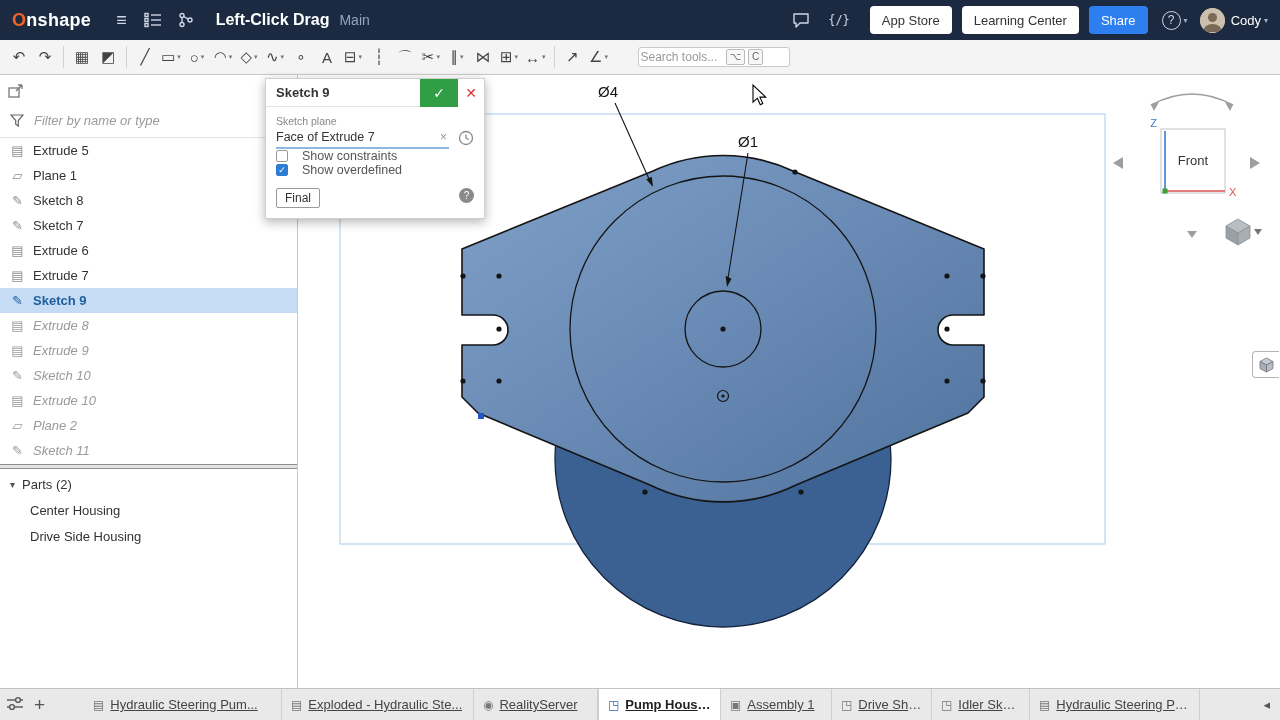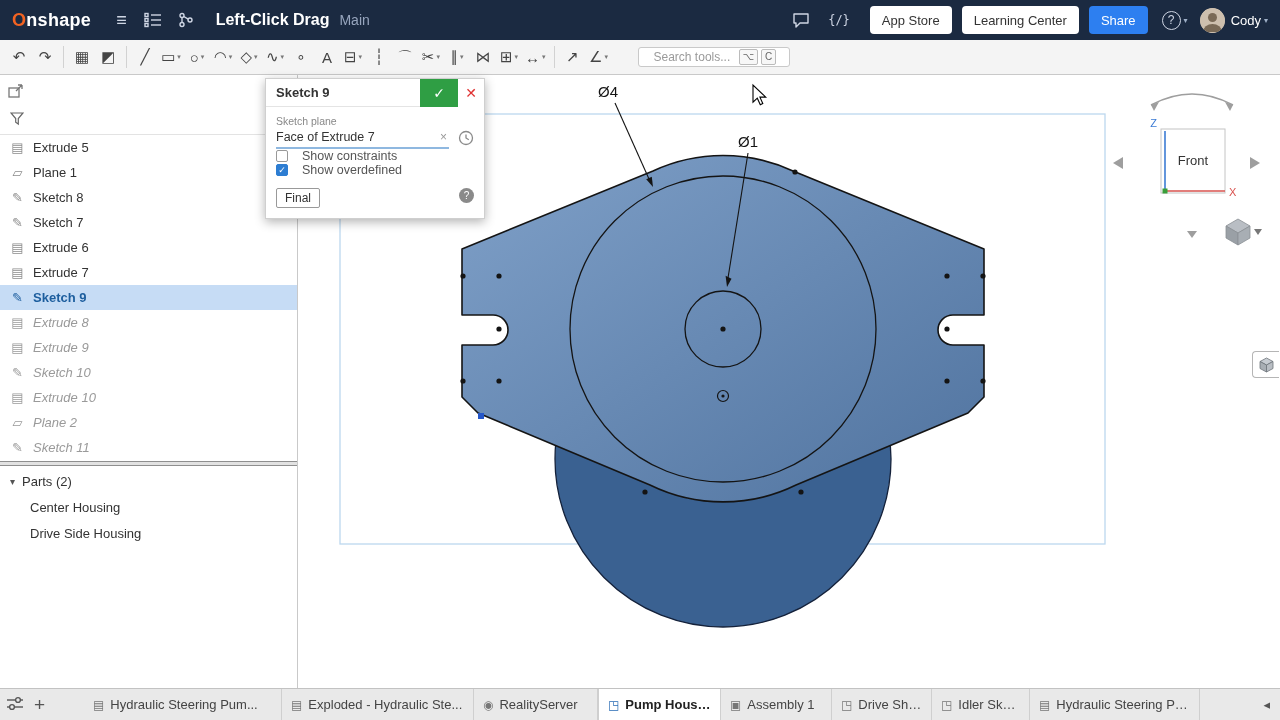--- a/index.html
+++ b/index.html
@@ -29,21 +29,21 @@
   .user-name { color:#fff; margin-left:6px; cursor:pointer; }
 
   
   #toolbar { position:absolute; left:0; top:40px; width:100%; height:35px; background:#f4f4f4;
     border-bottom:1px solid #c9c9c9; display:flex; align-items:center; padding:0 6px; }
   .tool-btn { height:27px; min-width:26px; display:flex; align-items:center; justify-content:center;
     color:#444; font-size:15px; padding:0 3px; cursor:pointer; border-radius:3px; }
   .tool-btn .tcaret { font-size:7px; color:#777; margin-left:2px; }
   .tool-sep { width:1px; height:22px; background:#d2d2d2; margin:0 5px; }
   .searchbox { display:flex; align-items:center; background:#fff; border:1px solid #c9c9c9; border-radius:3px;
-    height:20px; width:152px; margin-left:26px; padding:0 13px; }
+    height:20px; width:152px; margin-left:26px; padding:0 0; }
   .searchbox input { border:none; outline:none; width:84px; font-size:12px; color:#333; background:transparent; font-family:inherit; }
   .searchbox input::placeholder { color:#9a9a9a; }
   .kbd { border:1px solid #bbb; border-radius:2px; background:#f7f7f7; color:#666; font-size:10px;
     padding:0 3px; margin-left:3px; line-height:14px; }
 
   
   #main { position:absolute; left:0; top:75px; width:1280px; height:613px; }
 
   
   #features-panel { position:absolute; left:0; top:0; width:298px; height:613px; background:#fff;
@@ -102,21 +102,21 @@
     display:flex; align-items:center; justify-content:center; cursor:pointer; }
 
   
   #tabbar { position:absolute; left:0; top:688px; width:100%; height:32px; background:#e9e9e9;
     border-top:1px solid #c2c2c2; display:flex; align-items:stretch; }
   .bb-left { display:flex; align-items:center; padding:0 6px; gap:6px; width:84px; }
   .bb-plus { font-size:19px; color:#555; cursor:pointer; padding:0 4px; line-height:1; }
   .tab { display:flex; align-items:center; gap:6px; padding:0 9px; border-right:1px solid #cfcfcf;
     font-size:13px; color:#444; cursor:pointer; white-space:nowrap; overflow:hidden; flex:none; }
   .tab .tab-icon { font-size:12px; color:#777; }
-  .tab .tab-label { overflow:hidden; text-overflow:ellipsis; }
+  .tab .tab-label { overflow:hidden; text-overflow:ellipsis;text-decoration:underline; }
   .tab.active { background:#fff; color:#222; font-weight:bold; border-left:1px solid #cfcfcf; }
   .tab.active .tab-icon { color:#2a6db5; }
   .bb-scroll { margin-left:auto; display:flex; align-items:center; padding:0 10px; color:#555;
     font-size:13px; cursor:pointer; }
 </style>
 </head>
 <body>
 
 <div id="app">
 
@@ -269,20 +269,21 @@
                 <rect x="1" y="4" width="10" height="9"></rect>
                 <path d="M8,7 L14,1 M14,1 h-4 M14,1 v4"></path>
               </g>
             </svg>
         </span>
       </div>
       <div class="fp-filter">
         <svg width="14" height="14" viewBox="0 0 14 14">
             <path d="M1,1 h12 l-4.7,5.5 v5.5 l-2.6,-1.8 v-3.7 z" fill="none" stroke="#666" stroke-width="1.2"></path>
           </svg>
+        <input placeholder="Filter by name or type" style="">
       </div>
 
       <div class="feat-row">
           <span class="ficon">▤</span>
           <span class="flabel">Extrude 5</span>
         </div>
       <div class="feat-row">
           <span class="ficon">▱</span>
           <span class="flabel">Plane 1</span>
         </div>

